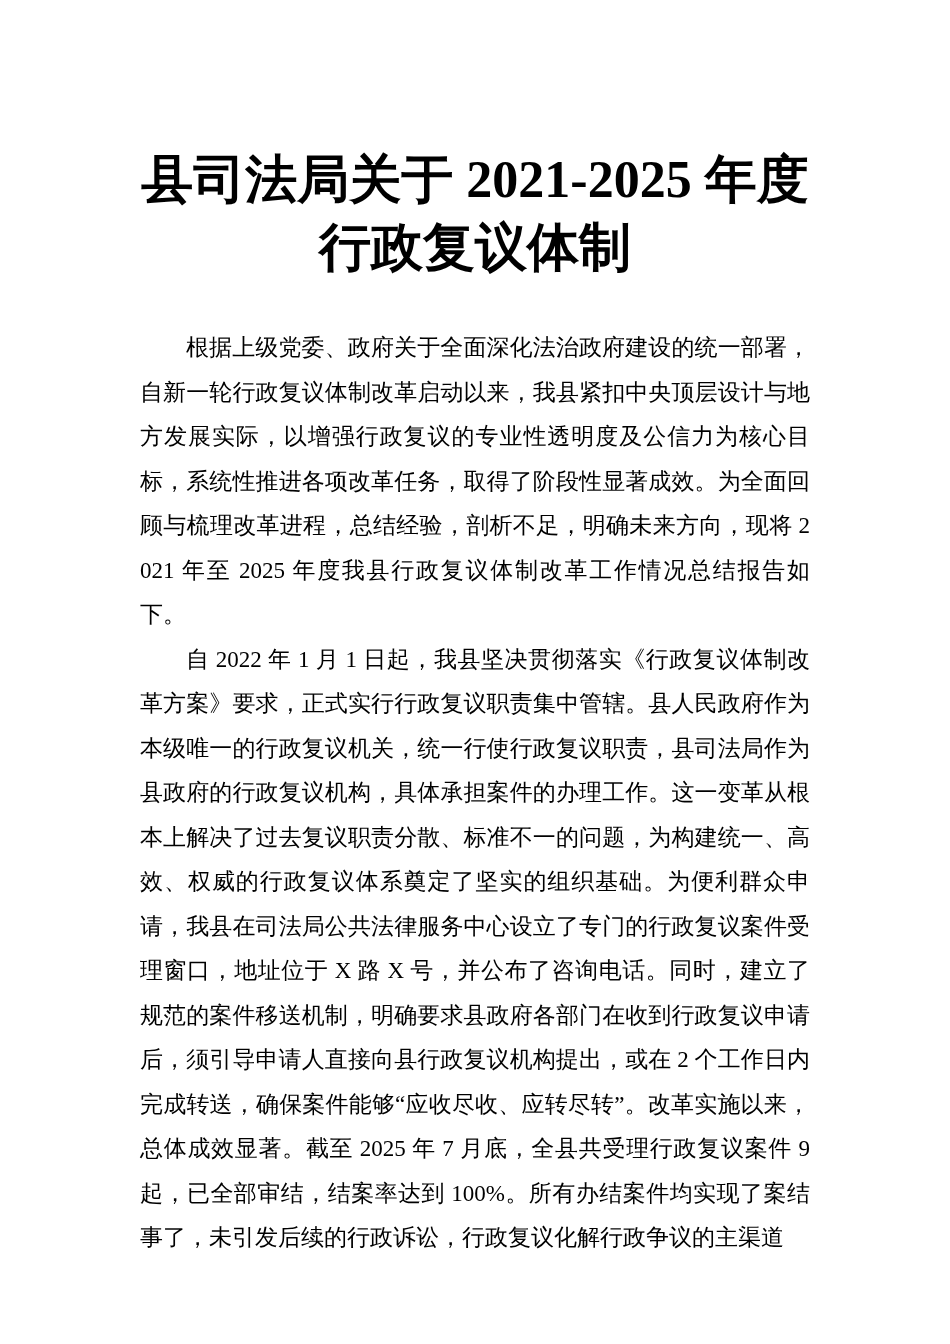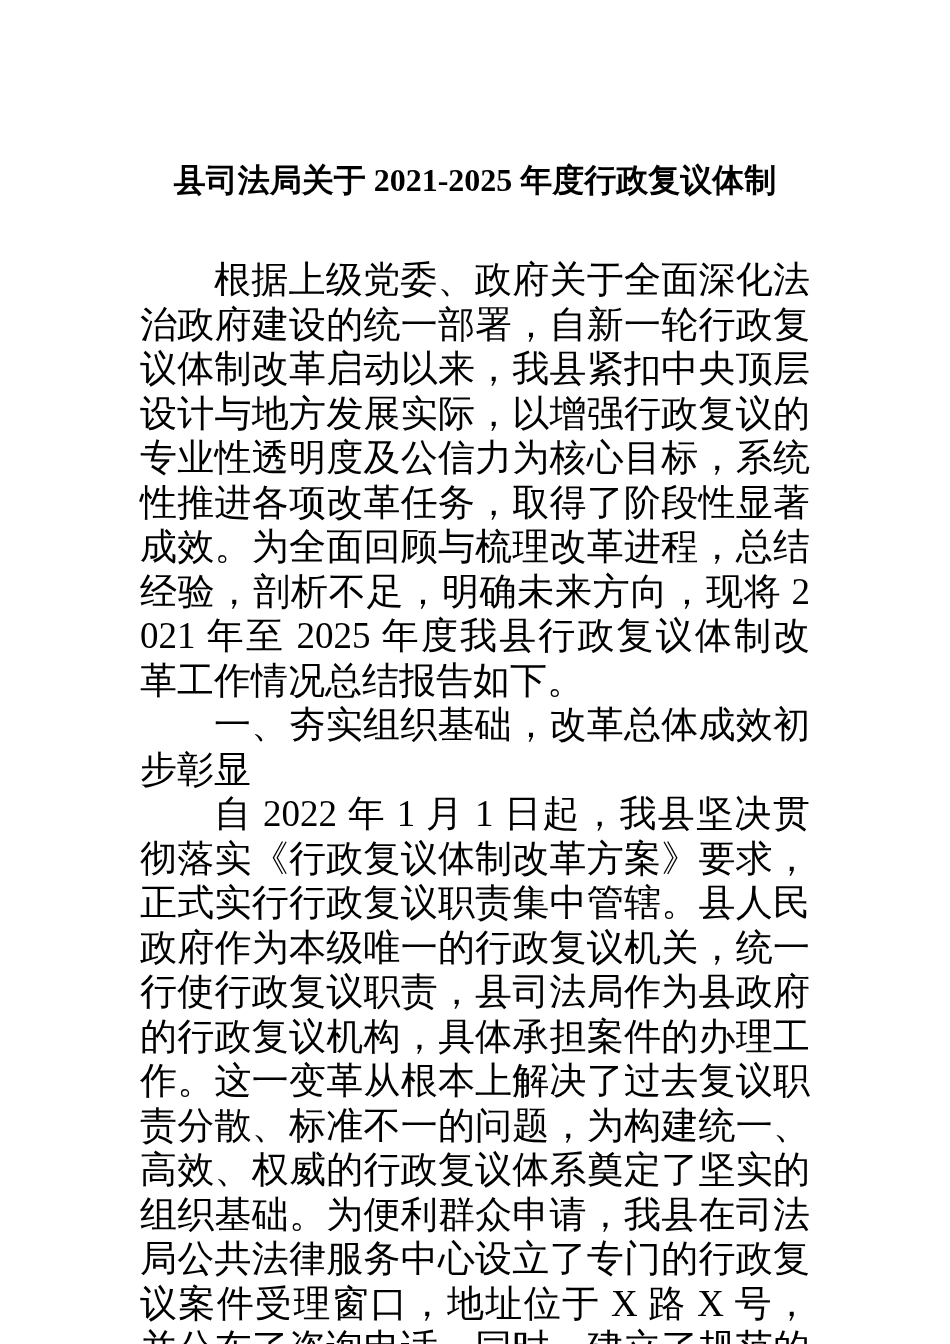--- a/index.html
+++ b/index.html
@@ -11,46 +11,45 @@
   }
   .page {
     width: 950px;
     min-height: 1344px;
     padding: 146px 140px 92px 140px;
     display: flex;
     flex-direction: column;
     background: #ffffff;
   }
   .doc-title {
-    font-size: 32px;
+    font-size: 52px;
     font-weight: 700;
     text-align: center;
     line-height: 68px;
   }
   .doc-title .title-line { display: block; }
   .body-text {
     margin-top: 44px;
   }
   .body-text p {
-    font-size: 37px;
+    font-size: 23px;
     line-height: 44.5px;
     text-align: justify;
     text-indent: 2em;
     font-weight: 400;
     word-break: break-all;
   }
 </style>
 </head>
 <body>
 
 <div class="page">
 
   <h1 class="doc-title">
     <span class="title-line">县司法局关于 2021-2025 年度行政复议体制</span>
   </h1>
 
   <div class="body-text">
     <p>根据上级党委、政府关于全面深化法治政府建设的统一部署，自新一轮行政复议体制改革启动以来，我县紧扣中央顶层设计与地方发展实际，以增强行政复议的专业性透明度及公信力为核心目标，系统性推进各项改革任务，取得了阶段性显著成效。为全面回顾与梳理改革进程，总结经验，剖析不足，明确未来方向，现将 2021 年至 2025 年度我县行政复议体制改革工作情况总结报告如下。</p>
-    <p>一、夯实组织基础，改革总体成效初步彰显</p>
     <p>自 2022 年 1 月 1 日起，我县坚决贯彻落实《行政复议体制改革方案》要求，正式实行行政复议职责集中管辖。县人民政府作为本级唯一的行政复议机关，统一行使行政复议职责，县司法局作为县政府的行政复议机构，具体承担案件的办理工作。这一变革从根本上解决了过去复议职责分散、标准不一的问题，为构建统一、高效、权威的行政复议体系奠定了坚实的组织基础。为便利群众申请，我县在司法局公共法律服务中心设立了专门的行政复议案件受理窗口，地址位于 X 路 X 号，并公布了咨询电话。同时，建立了规范的案件移送机制，明确要求县政府各部门在收到行政复议申请后，须引导申请人直接向县行政复议机构提出，或在 2 个工作日内完成转送，确保案件能够“应收尽收、应转尽转”。改革实施以来，总体成效显著。截至 2025 年 7 月底，全县共受理行政复议案件 9 起，已全部审结，结案率达到 100%。所有办结案件均实现了案结事了，未引发后续的行政诉讼，行政复议化解行政争议的主渠道</p>
   </div>
 
 </div>
 
 </body></html>

